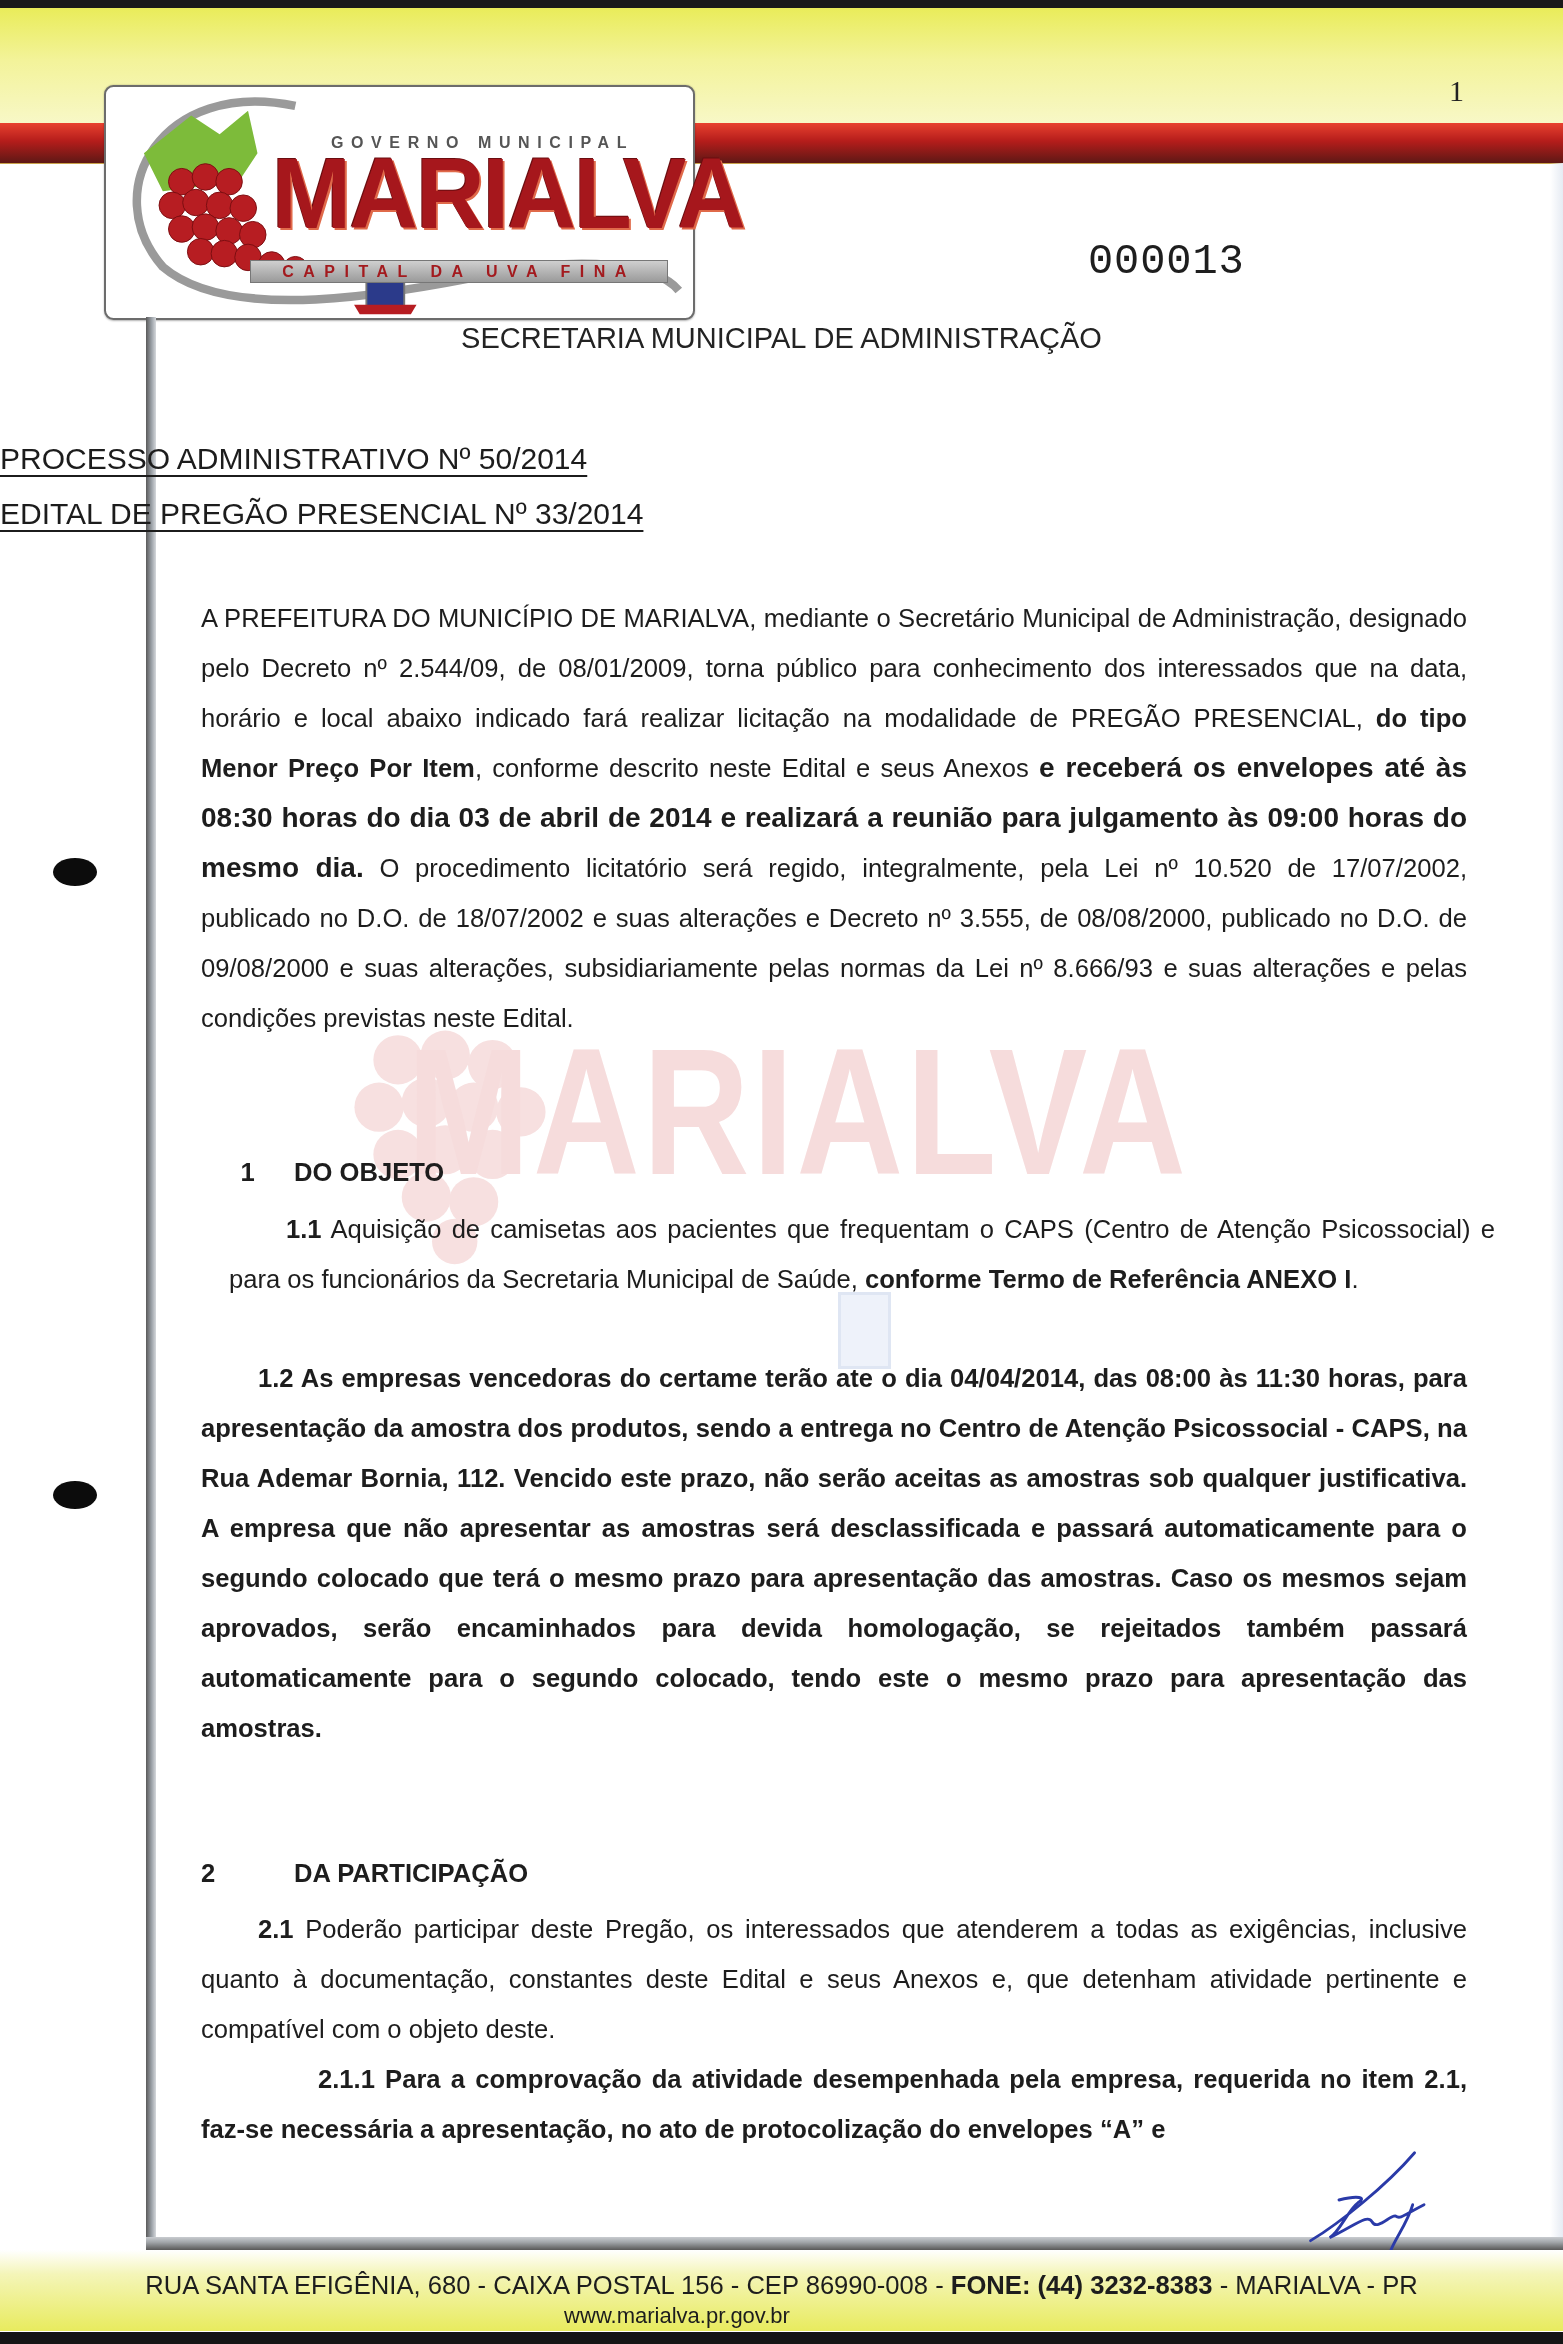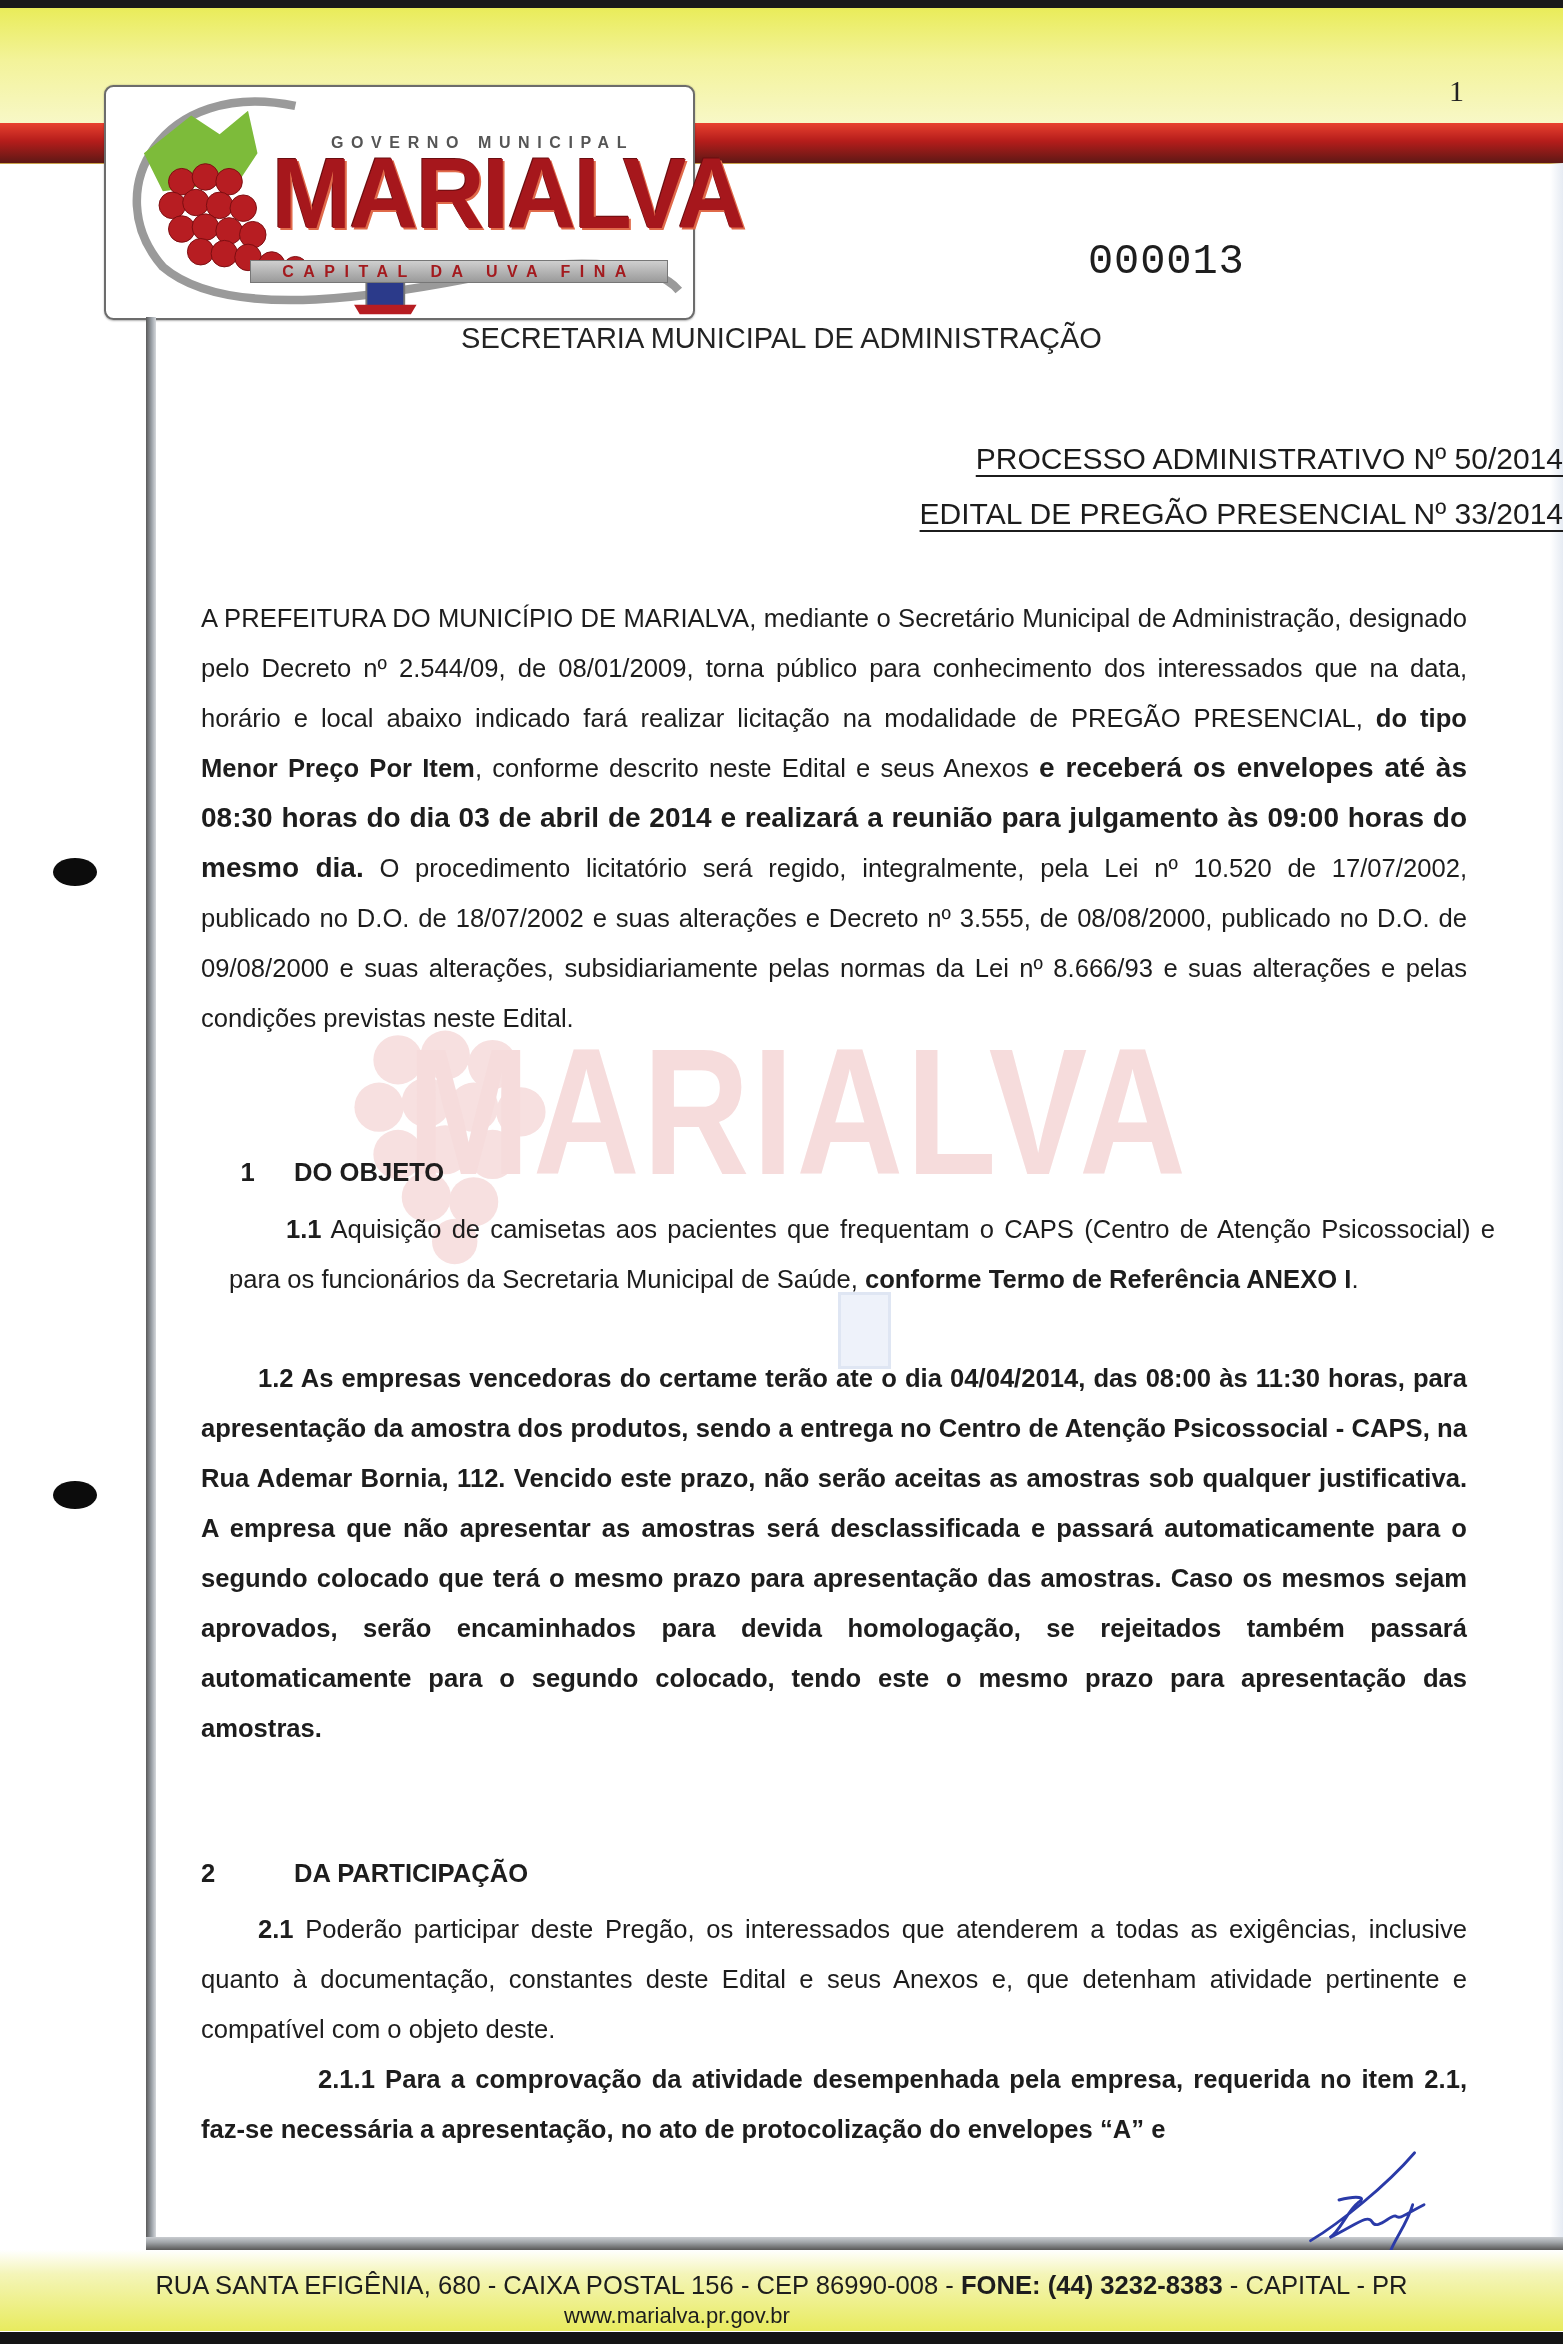--- a/index.html
+++ b/index.html
@@ -48,21 +48,21 @@
   .hole { position:absolute; width:44px; height:28px; border-radius:50%; background:#0c0c0c; }
 
   
   .watermark { position:absolute; left:407px; top:1022px; font-size:180px; font-weight:bold; color:#f6dcdc;
     letter-spacing:3.8px; transform:scaleX(0.82); transform-origin:left top; line-height:1; }
   .wm-grapes { position:absolute; left:341px; top:1022px; width:218px; height:246px; }
   .wm-shield { position:absolute; left:838px; top:1292px; width:47px; height:71px; border:3.8px solid #dfe6f3; background:#eef2fa; }
 
   
   .secretaria { position:absolute; left:0; width:1563px; top:322px; text-align:center; font-size:29px; color:#232323; }
-  .center-title { position:absolute; left:0; width:1563px; text-align:right; font-size:30px; color:#1c1c1c; text-decoration:underline; text-underline-offset:5.7px; text-decoration-thickness:1.9px; }
+  .center-title { position:absolute; left:0; width:1563px; text-align:left; font-size:30px; color:#1c1c1c; text-decoration:underline; text-underline-offset:5.7px; text-decoration-thickness:1.9px; }
   .para { position:absolute; left:201px; width:1266px; font-size:25.6px; line-height:50px; text-align:justify; color:#1d1d1d; }
   .para b { font-weight:bold; }
   .para .big { font-size:28px; }
   .indent1 { text-indent:57px; }
   .indent2 { text-indent:117px; }
   .heading { position:absolute; left:201px; font-size:25.6px; font-weight:bold; color:#1d1d1d; }
   .heading .num { display:inline-block; width:93px; }
 
   .signature { position:absolute; left:1301px; top:2148px; width:161px; height:104px; }
 
@@ -167,18 +167,18 @@
   <b>2.1</b><span> Poderão participar deste Pregão, os interessados que atenderem a todas as exigências, inclusive quanto à documentação, constantes deste Edital e seus Anexos e, que detenham atividade pertinente e compatível com o objeto deste.</span>
 </div>
 <div class="para indent2" style="top:2054px;font-weight:bold;">2.1.1 Para a comprovação da atividade desempenhada pela empresa, requerida no item 2.1, faz-se necessária a apresentação, no ato de protocolização do envelopes “A” e</div>
 
 <svg class="signature" viewBox="0 0 170 110">
   <path d="M120 5 C 90 40, 40 80, 10 98 M40 55 C 60 50, 70 52, 60 58 C 50 65, 40 90, 30 95 C 60 80, 70 70, 75 78 C 80 88, 95 70, 100 72 C 105 76, 110 70, 130 60 M118 60 C 112 80, 100 95, 95 108" fill="none" stroke="#2a3aa8" stroke-width="3" stroke-linecap="round"></path>
 </svg>
 
 <div class="footer">
   <div class="addr">
-    <span>RUA SANTA EFIGÊNIA, 680 - CAIXA POSTAL 156 - CEP 86990-008 - </span><b>FONE: (44) 3232-8383</b><span> - CAPITAL - PR</span>
+    <span>RUA SANTA EFIGÊNIA, 680 - CAIXA POSTAL 156 - CEP 86990-008 - </span><b>FONE: (44) 3232-8383</b><span> - MARIALVA - PR</span>
   </div>
   <div class="site">www.marialva.pr.gov.br</div>
 </div>
 <div class="bottomstrip"></div>
 
 
 </body></html>

